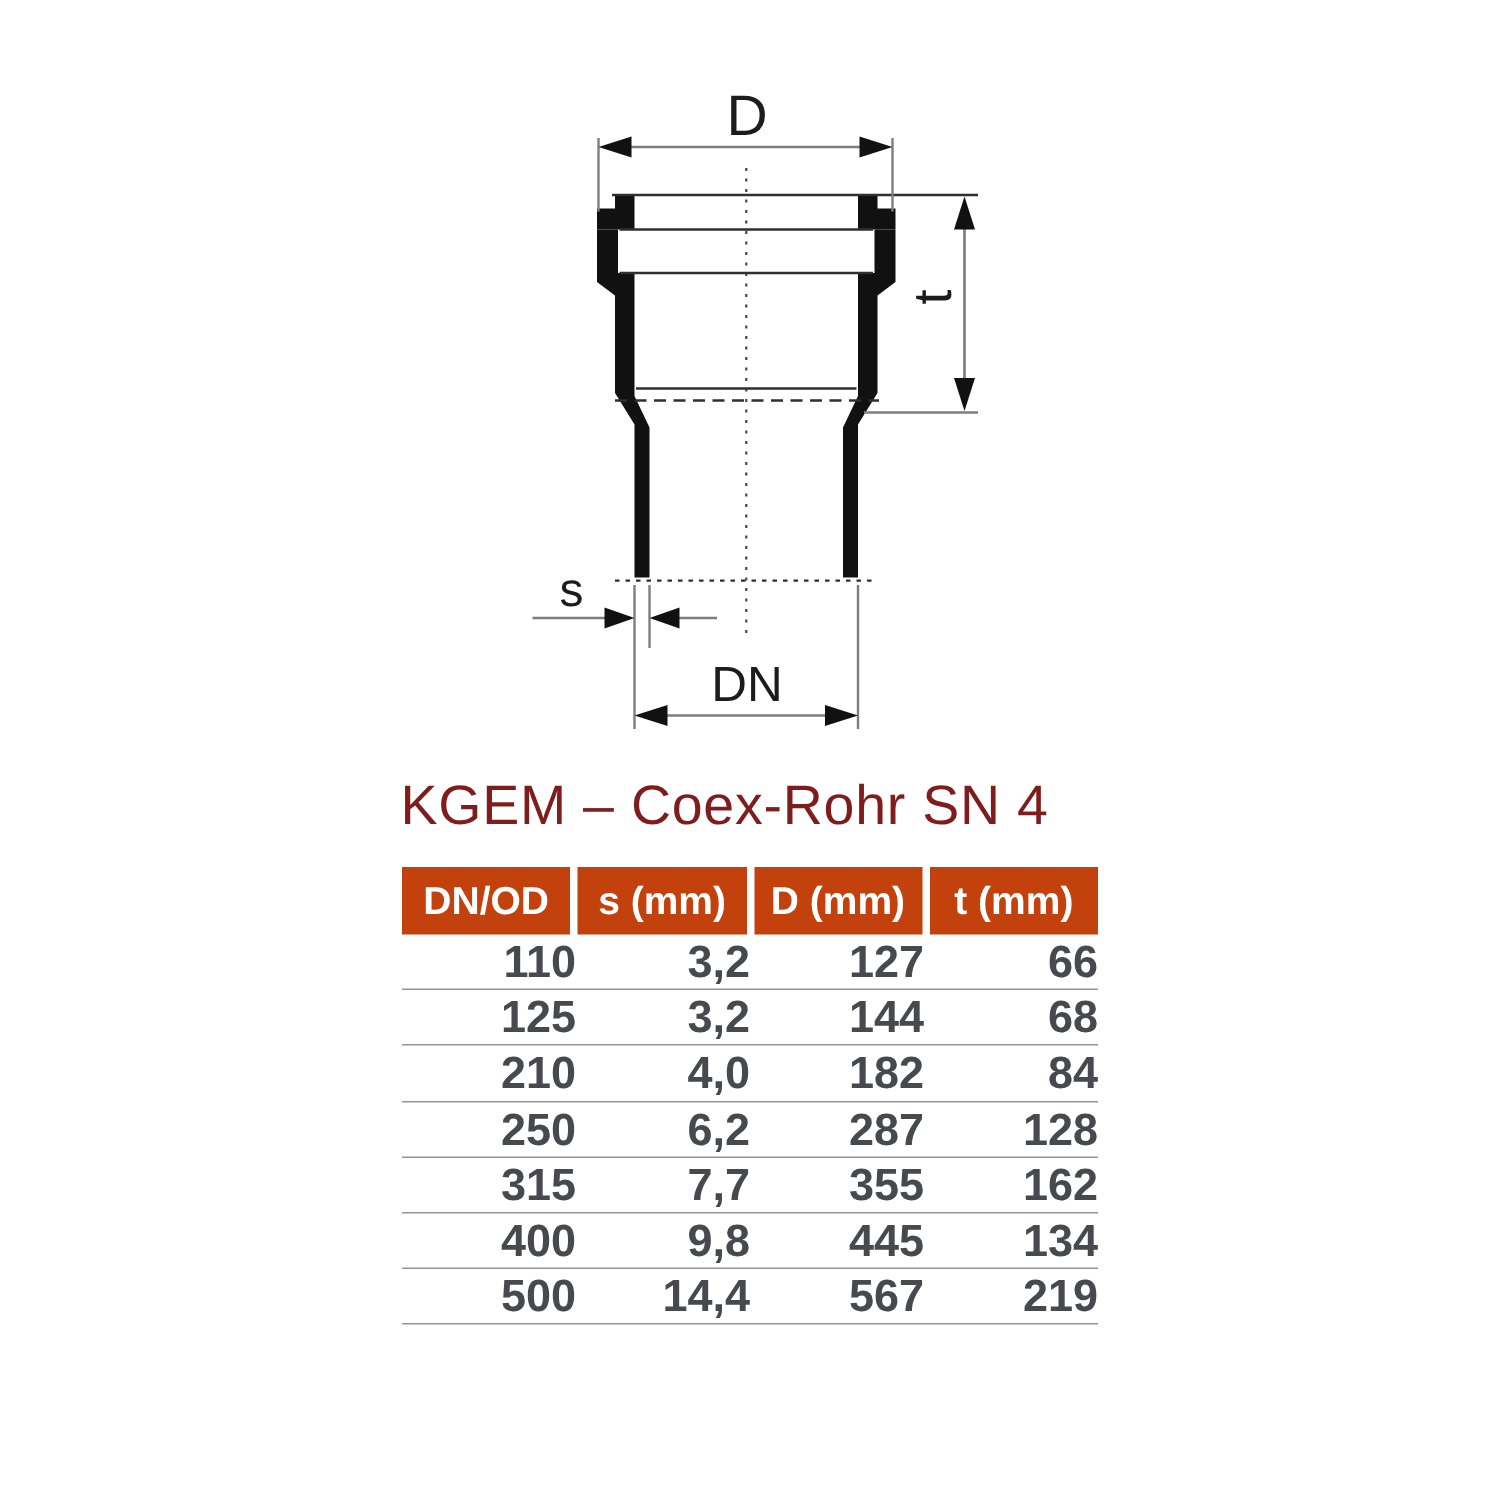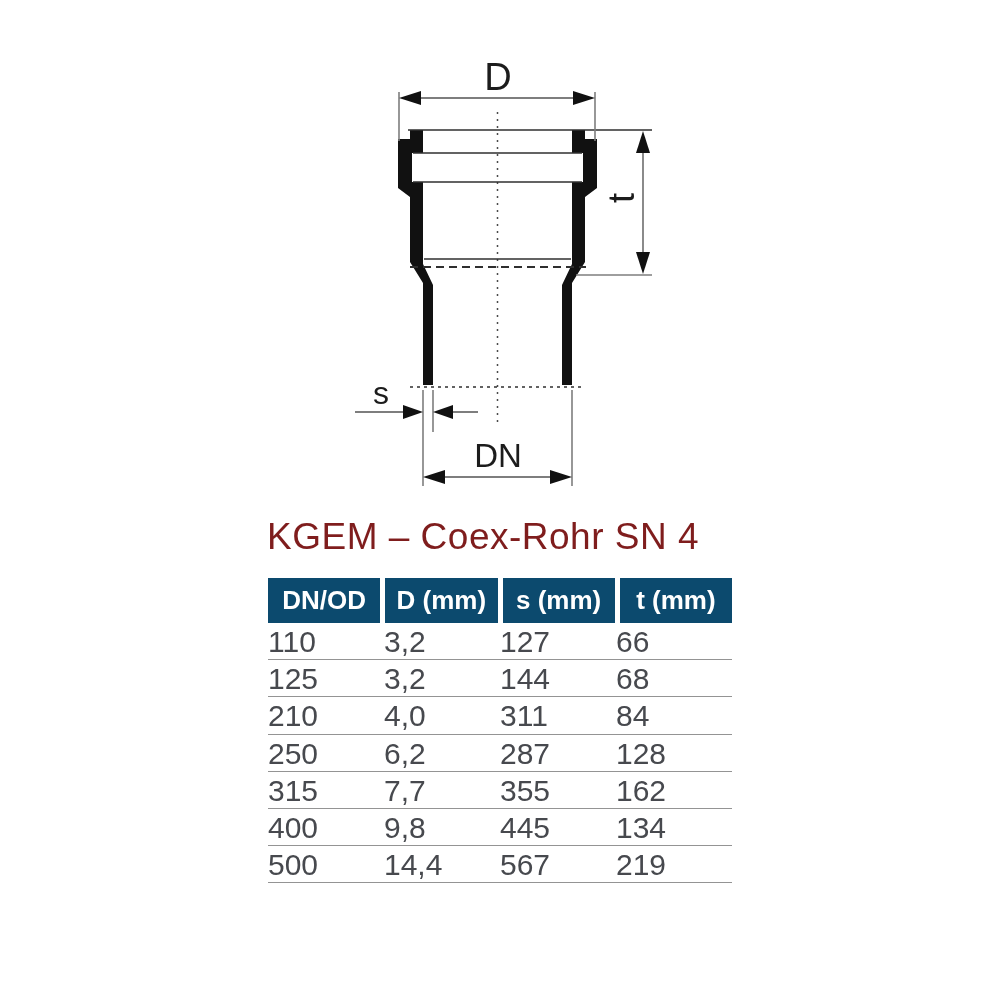--- a/index.html
+++ b/index.html
@@ -9,31 +9,32 @@
   }
   #diagram-svg{position:absolute;left:0;top:0;}
   .dim-label{font-family:"Liberation Sans", sans-serif;fill:#1c1c1c;}
   #product-title{
     position:absolute;left:267px;top:516px;width:520px;height:42px;
     font-size:37px;font-weight:400;color:#7f1d1d;letter-spacing:0.5px;white-space:nowrap;
   }
   #spec-table{position:absolute;left:268px;top:578px;width:464px;}
   .thead{display:flex;gap:5px;height:45px;}
   .th{
-    flex:1;background:#0c4a6e;color:#ffffff;font-weight:bold;font-size:26px;
+    flex:1;background:#c2410c;color:#ffffff;font-weight:bold;font-size:26px;
     display:flex;align-items:center;justify-content:center;white-space:nowrap;
   }
   .tbody{width:100%;}
   .trow{
     display:flex;height:36.2px;border-bottom:1.6px solid #949494;
     align-items:center;
   }
   .td{
-    flex:1;text-align:left;font-size:30px;color:#47494e;line-height:1;
+    flex:1;text-align:right;font-size:30px;color:#47494e;line-height:1;
     padding-top:2px;
+    font-weight:bold;
   }
 </style>
 </head>
 <body>
 
 <div id="stage">
 
   <svg id="diagram-svg" width="1000" height="520" viewBox="0 0 1000 520">
 
     <g>
@@ -103,41 +104,41 @@
       <polygon points="572,477 550,470 550,484" fill="#111111"></polygon>
       <text class="dim-label" x="498" y="467" font-size="33" text-anchor="middle">DN</text>
     </g>
   </svg>
 
   <div id="product-title">KGEM – Coex-Rohr SN 4</div>
 
   <div id="spec-table">
     <div class="thead">
       <div class="th">DN/OD</div>
+      <div class="th">s (mm)</div>
       <div class="th">D (mm)</div>
-      <div class="th">s (mm)</div>
       <div class="th">t (mm)</div>
     </div>
     <div class="tbody">
       <div class="trow">
         <div class="td">110</div>
         <div class="td">3,2</div>
         <div class="td">127</div>
         <div class="td">66</div>
       </div>
       <div class="trow">
         <div class="td">125</div>
         <div class="td">3,2</div>
         <div class="td">144</div>
         <div class="td">68</div>
       </div>
       <div class="trow">
         <div class="td">210</div>
         <div class="td">4,0</div>
-        <div class="td">311</div>
+        <div class="td">182</div>
         <div class="td">84</div>
       </div>
       <div class="trow">
         <div class="td">250</div>
         <div class="td">6,2</div>
         <div class="td">287</div>
         <div class="td">128</div>
       </div>
       <div class="trow">
         <div class="td">315</div>

